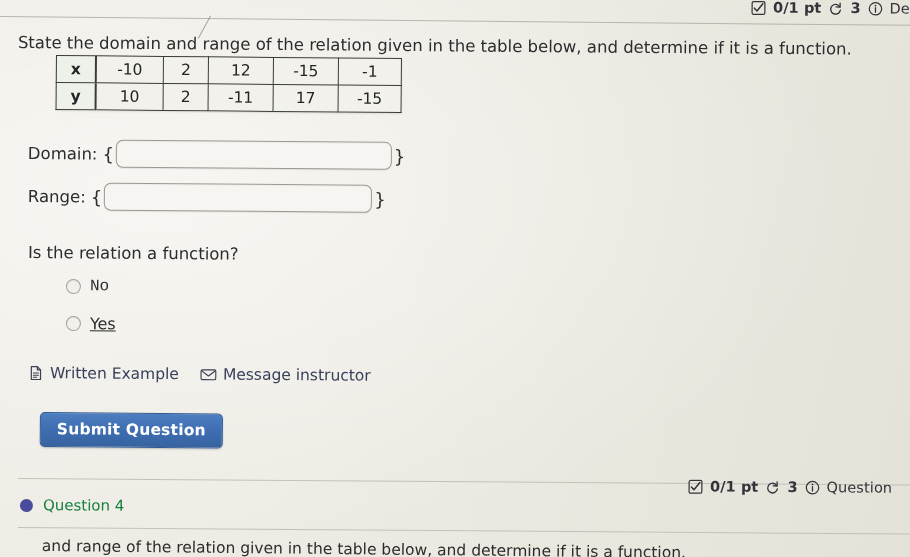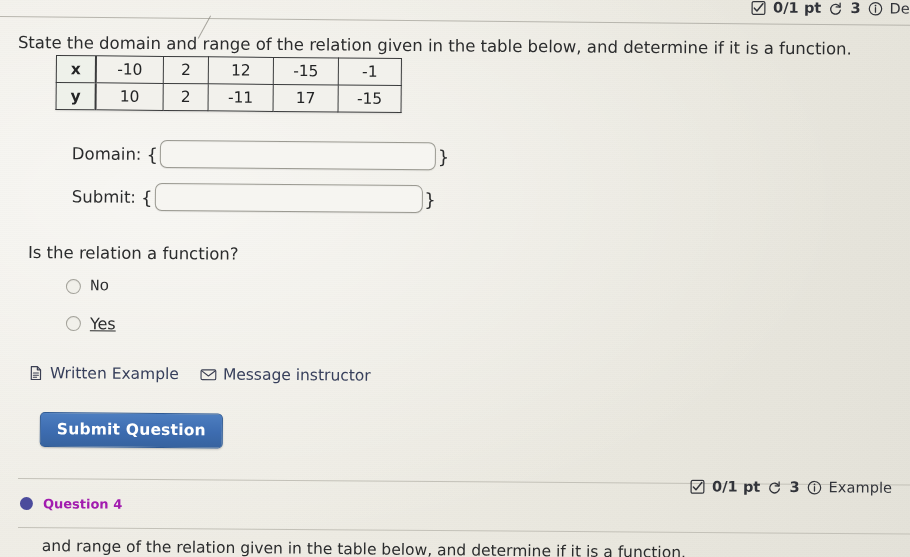--- a/index.html
+++ b/index.html
@@ -129,21 +129,21 @@
     position: absolute;
     display: flex;
     align-items: center;
     font-size: 16.5px;
     color: #2b2c2d;
     transform-origin: left top;
   }
   .field-row.domain { left: 28px; top: 139px; transform: rotate(0.45deg); }
   .field-row.range  { left: 28px; top: 182px; transform: rotate(0.45deg); }
 
-  .field-label { margin-right: 3px; white-space: nowrap; margin-left: 44px; }
+  .field-label { margin-right: 3px; white-space: nowrap; }
   .brace { font-size: 18px; color: #2b2c2d; padding: 0 2px; }
 
   .answer-box {
     background: #f6f5f1;
     border: 1.4px solid #9b9a92;
     border-radius: 7px;
     box-shadow: inset 0 1px 1px rgba(0,0,0,0.04), 0 1px 1px rgba(0,0,0,0.07);
     height: 26px;
     outline: none;
     font-family: "DejaVu Sans", sans-serif;
@@ -262,23 +262,23 @@
     transform-origin: left top;
   }
   .qdot {
     width: 13px;
     height: 13px;
     border-radius: 50%;
     background: #4b4b9c;
     flex: none;
   }
   .qnum {
-    font-size: 13px;
-    font-weight: 700;
-    color: #a21caf;
+    font-size: 15px;
+    font-weight: 400;
+    color: #15803d;
   }
 
   .next-qtext {
     position: absolute;
     left: 42px;
     top: 537px;
     font-size: 15.5px;
     color: #2b2c2d;
     transform: rotate(0.6deg);
     transform-origin: left top;
@@ -350,21 +350,21 @@
   </div>
 
   <div class="field-row domain">
     <span class="field-label">Domain:</span>
     <span class="brace">{</span>
     <input class="answer-box domain-box" type="text" placeholder="" style="">
     <span class="brace">}</span>
   </div>
 
   <div class="field-row range">
-    <span class="field-label">Submit:</span>
+    <span class="field-label">Range:</span>
     <span class="brace">{</span>
     <input class="answer-box range-box" type="text" placeholder="" style="">
     <span class="brace">}</span>
   </div>
 
   <div class="subq">Is the relation a function?</div>
 
   <div class="opt no">
     <span class="radio"></span>
     <span>No</span>
@@ -416,21 +416,21 @@
       </svg>
     </span>
     <span class="tries">3</span>
     <span class="ico">
       <svg width="15" height="15" viewBox="0 0 16 16">
         <circle cx="8" cy="8" r="6.6" fill="none" stroke="#32343a" stroke-width="1.3"></circle>
         <circle cx="8" cy="4.6" r="0.95" fill="#32343a"></circle>
         <path d="M8 6.9 L8 11.6" stroke="#32343a" stroke-width="1.4" stroke-linecap="round"></path>
       </svg>
     </span>
-    <span class="details-lbl">Example</span>
+    <span class="details-lbl">Question</span>
   </div>
 
   <div class="qheader">
     <span class="qdot"></span>
     <span class="qnum">Question 4</span>
   </div>
 
   <div class="next-qtext">and range of the relation given in the table below, and determine if it is a function.</div>
 
 </div>

